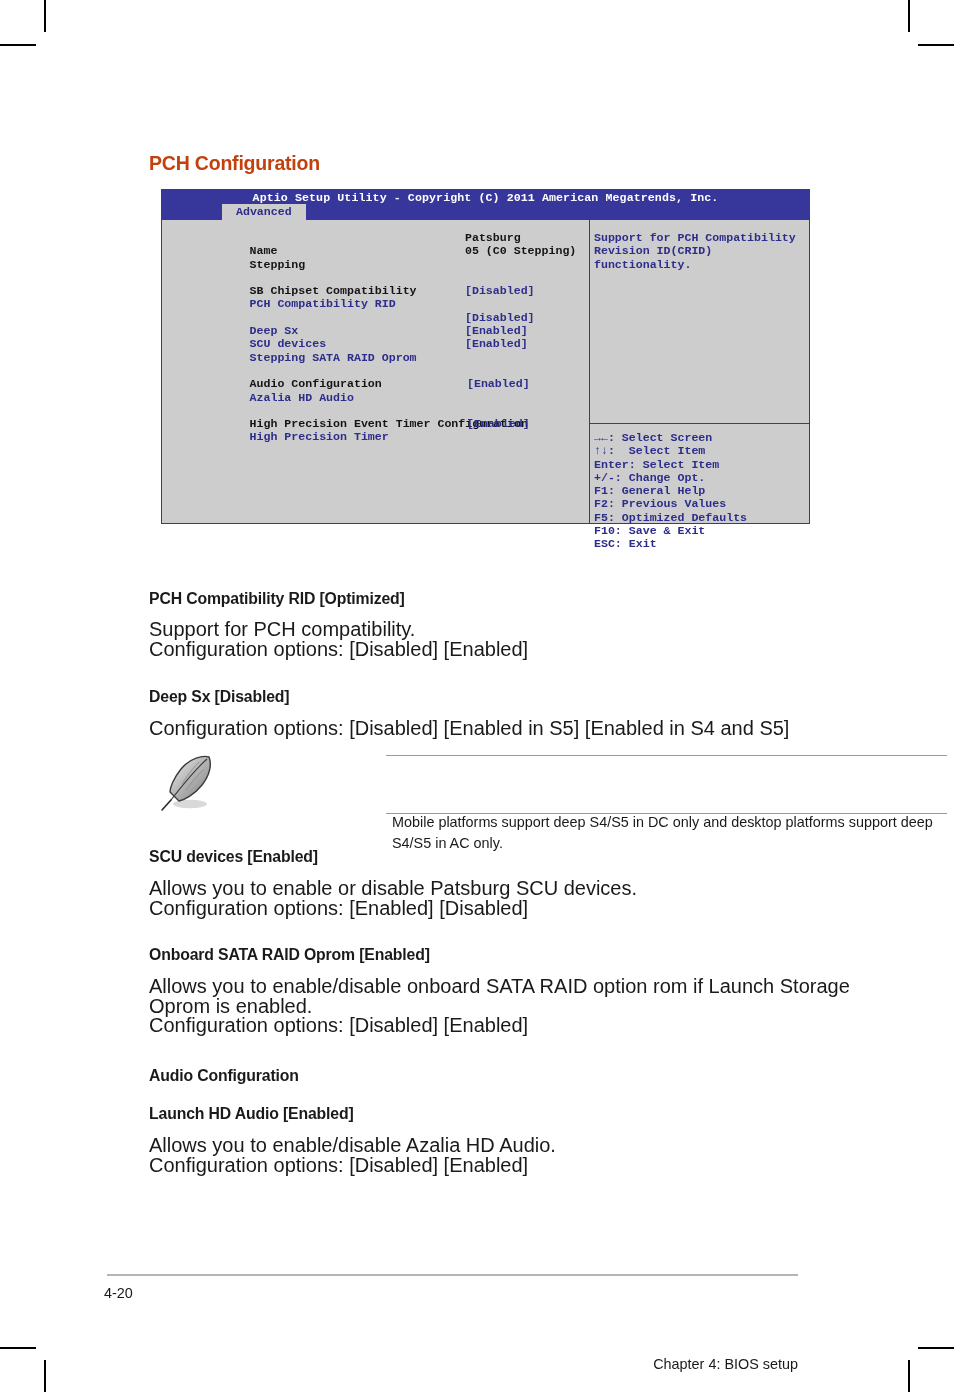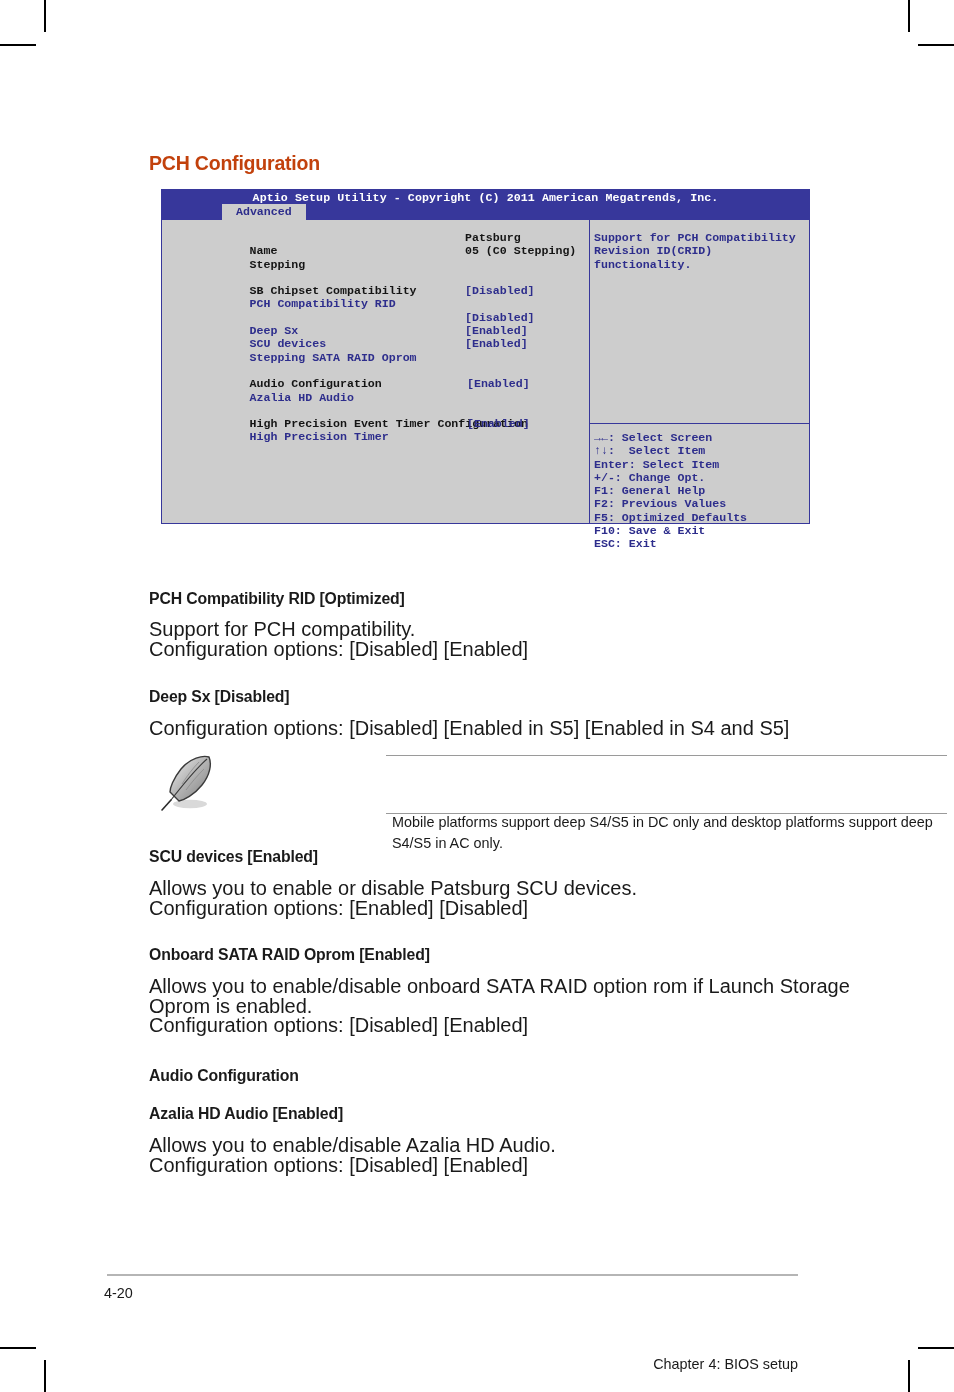--- a/index.html
+++ b/index.html
@@ -360,21 +360,21 @@
   <div class="p" style="top:879px">Allows you to enable or disable Patsburg SCU devices.
 Configuration options: [Enabled] [Disabled]</div>
 
   <div class="h3" style="top:946px">Onboard SATA RAID Oprom [Enabled]</div>
   <div class="p" style="top:977px">Allows you to enable/disable onboard SATA RAID option rom if Launch Storage
 Oprom is enabled.
 Configuration options: [Disabled] [Enabled]</div>
 
   <div class="h3" style="top:1067px">Audio Configuration</div>
 
-  <div class="h3" style="top:1105px">Azalia HD Audio [Enabled]</div>
+  <div class="h3" style="top:1105px">Launch HD Audio [Enabled]</div>
   <div class="p" style="top:1136px">Allows you to enable/disable Azalia HD Audio.
 Configuration options: [Disabled] [Enabled]</div>
 
   <div class="foot-rule"></div>
   <div class="foot-left">4-20</div>
   <div class="foot-right">Chapter 4: BIOS setup</div>
 
 </div>
 
 </body></html>

